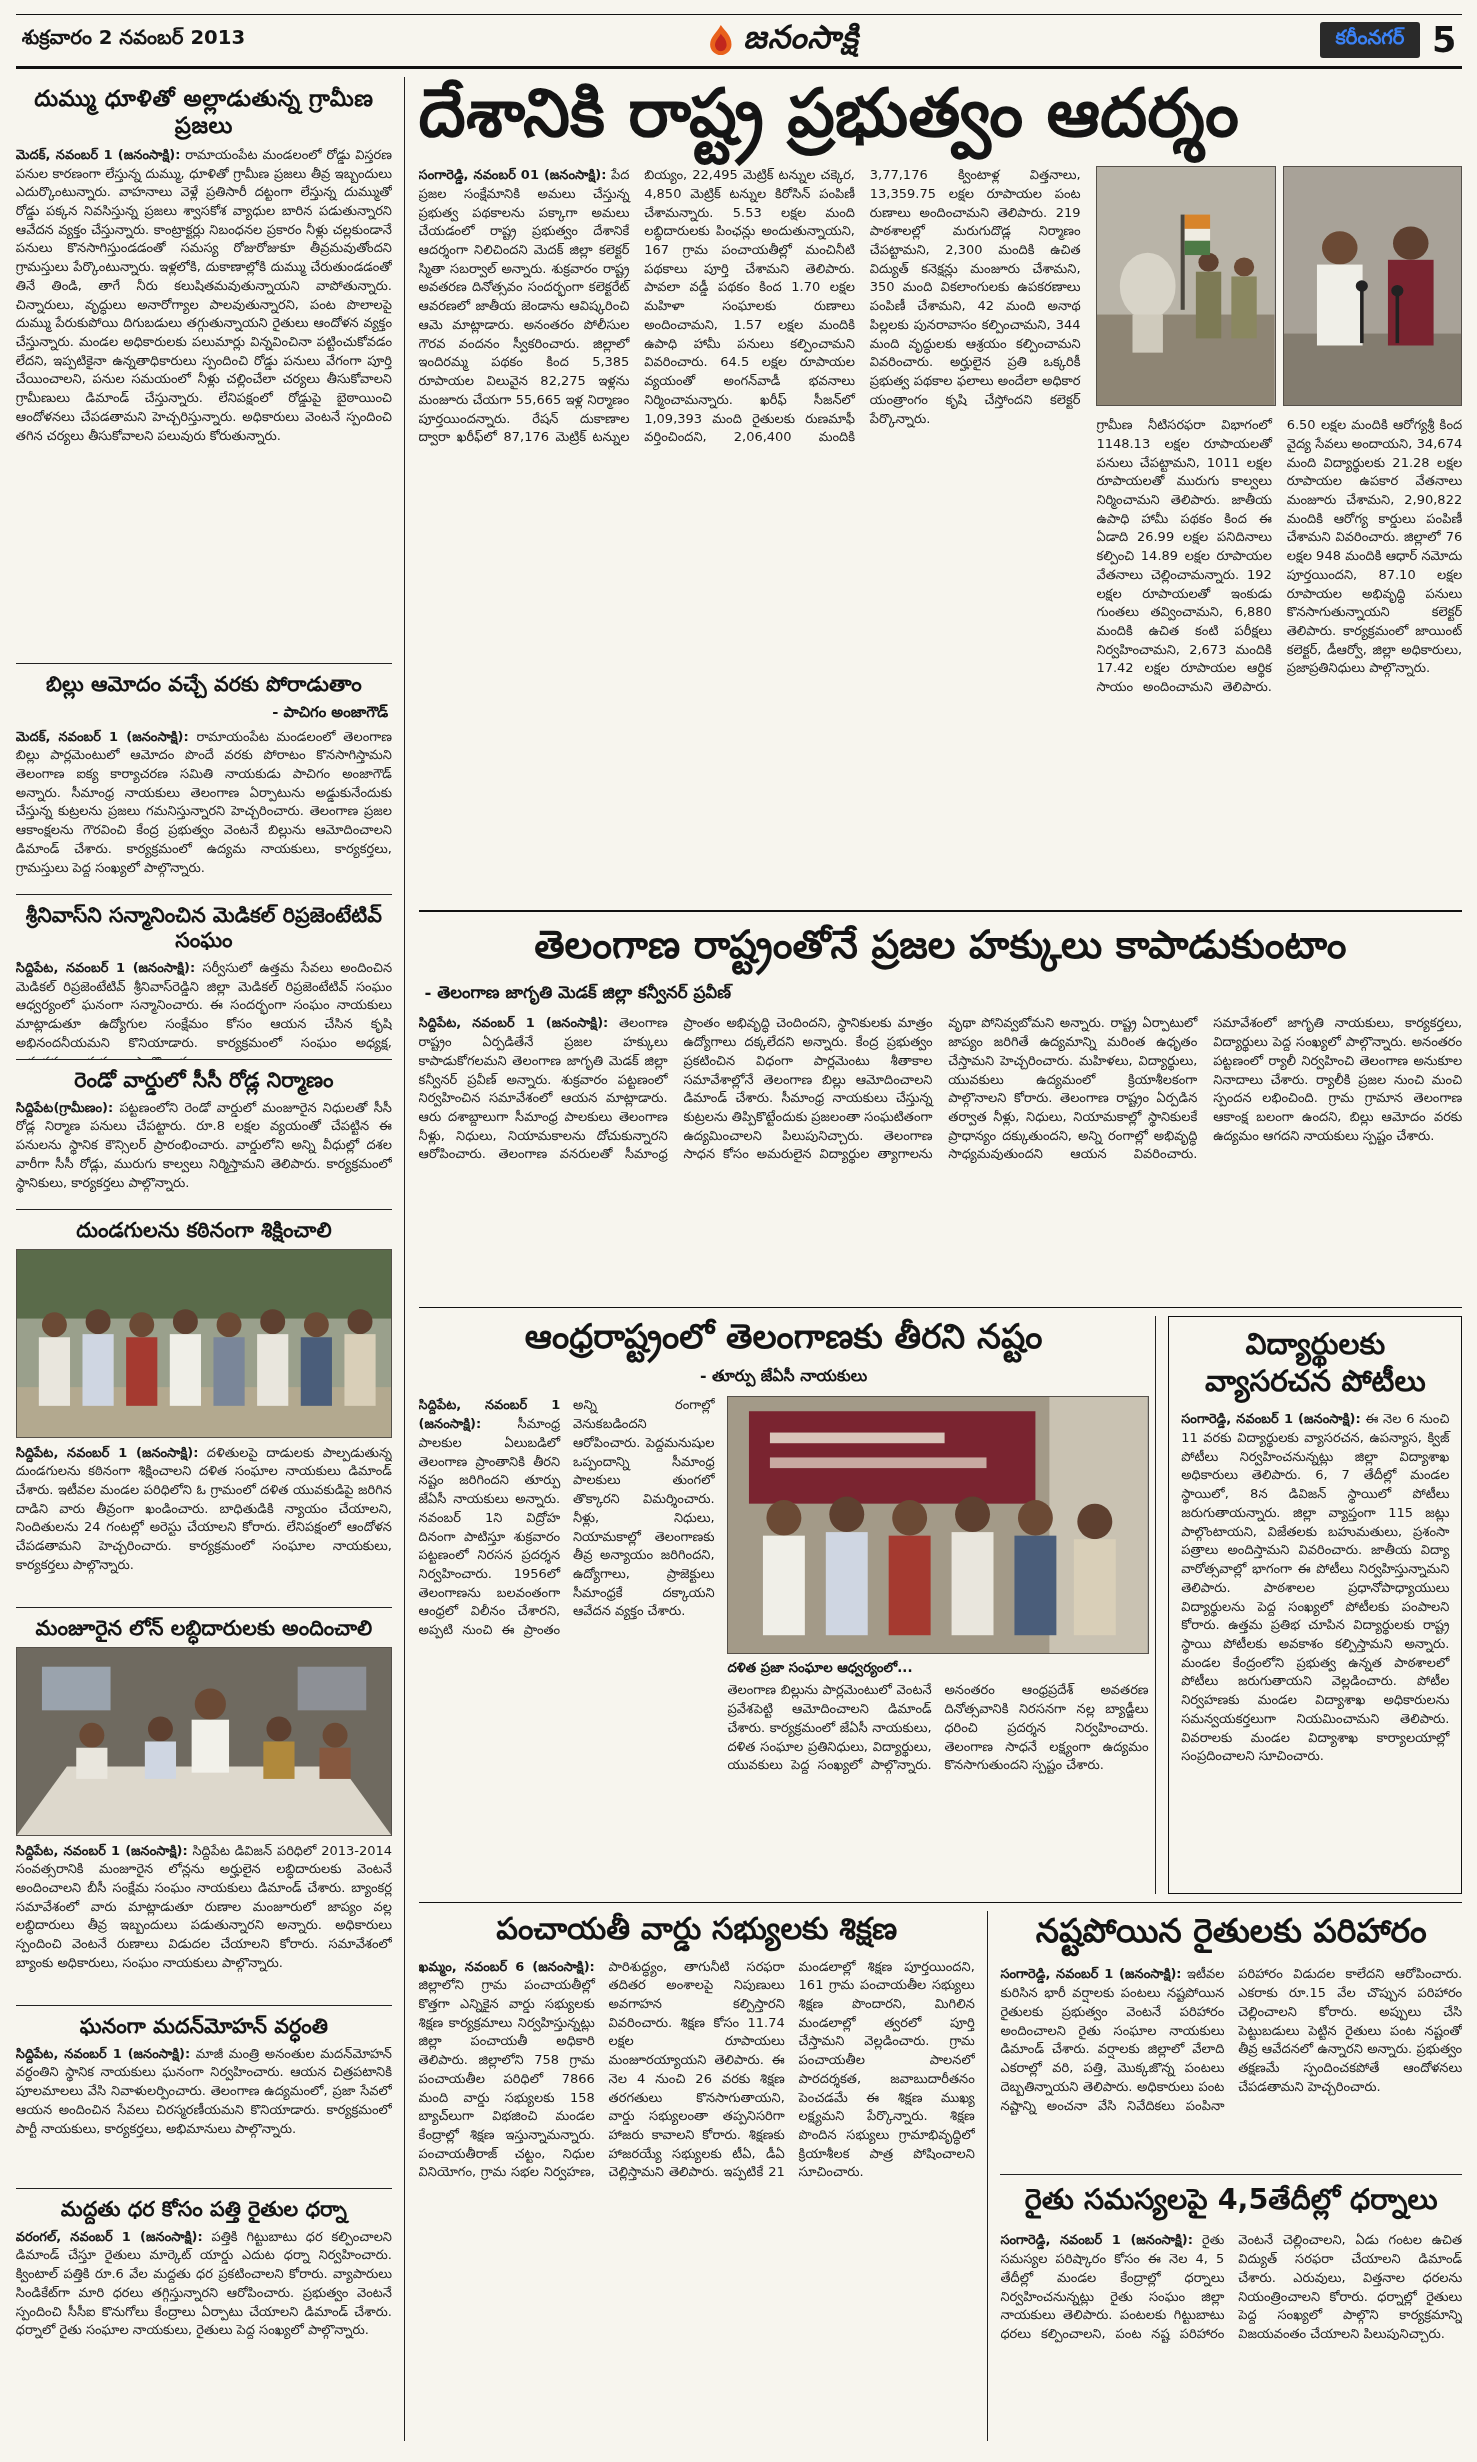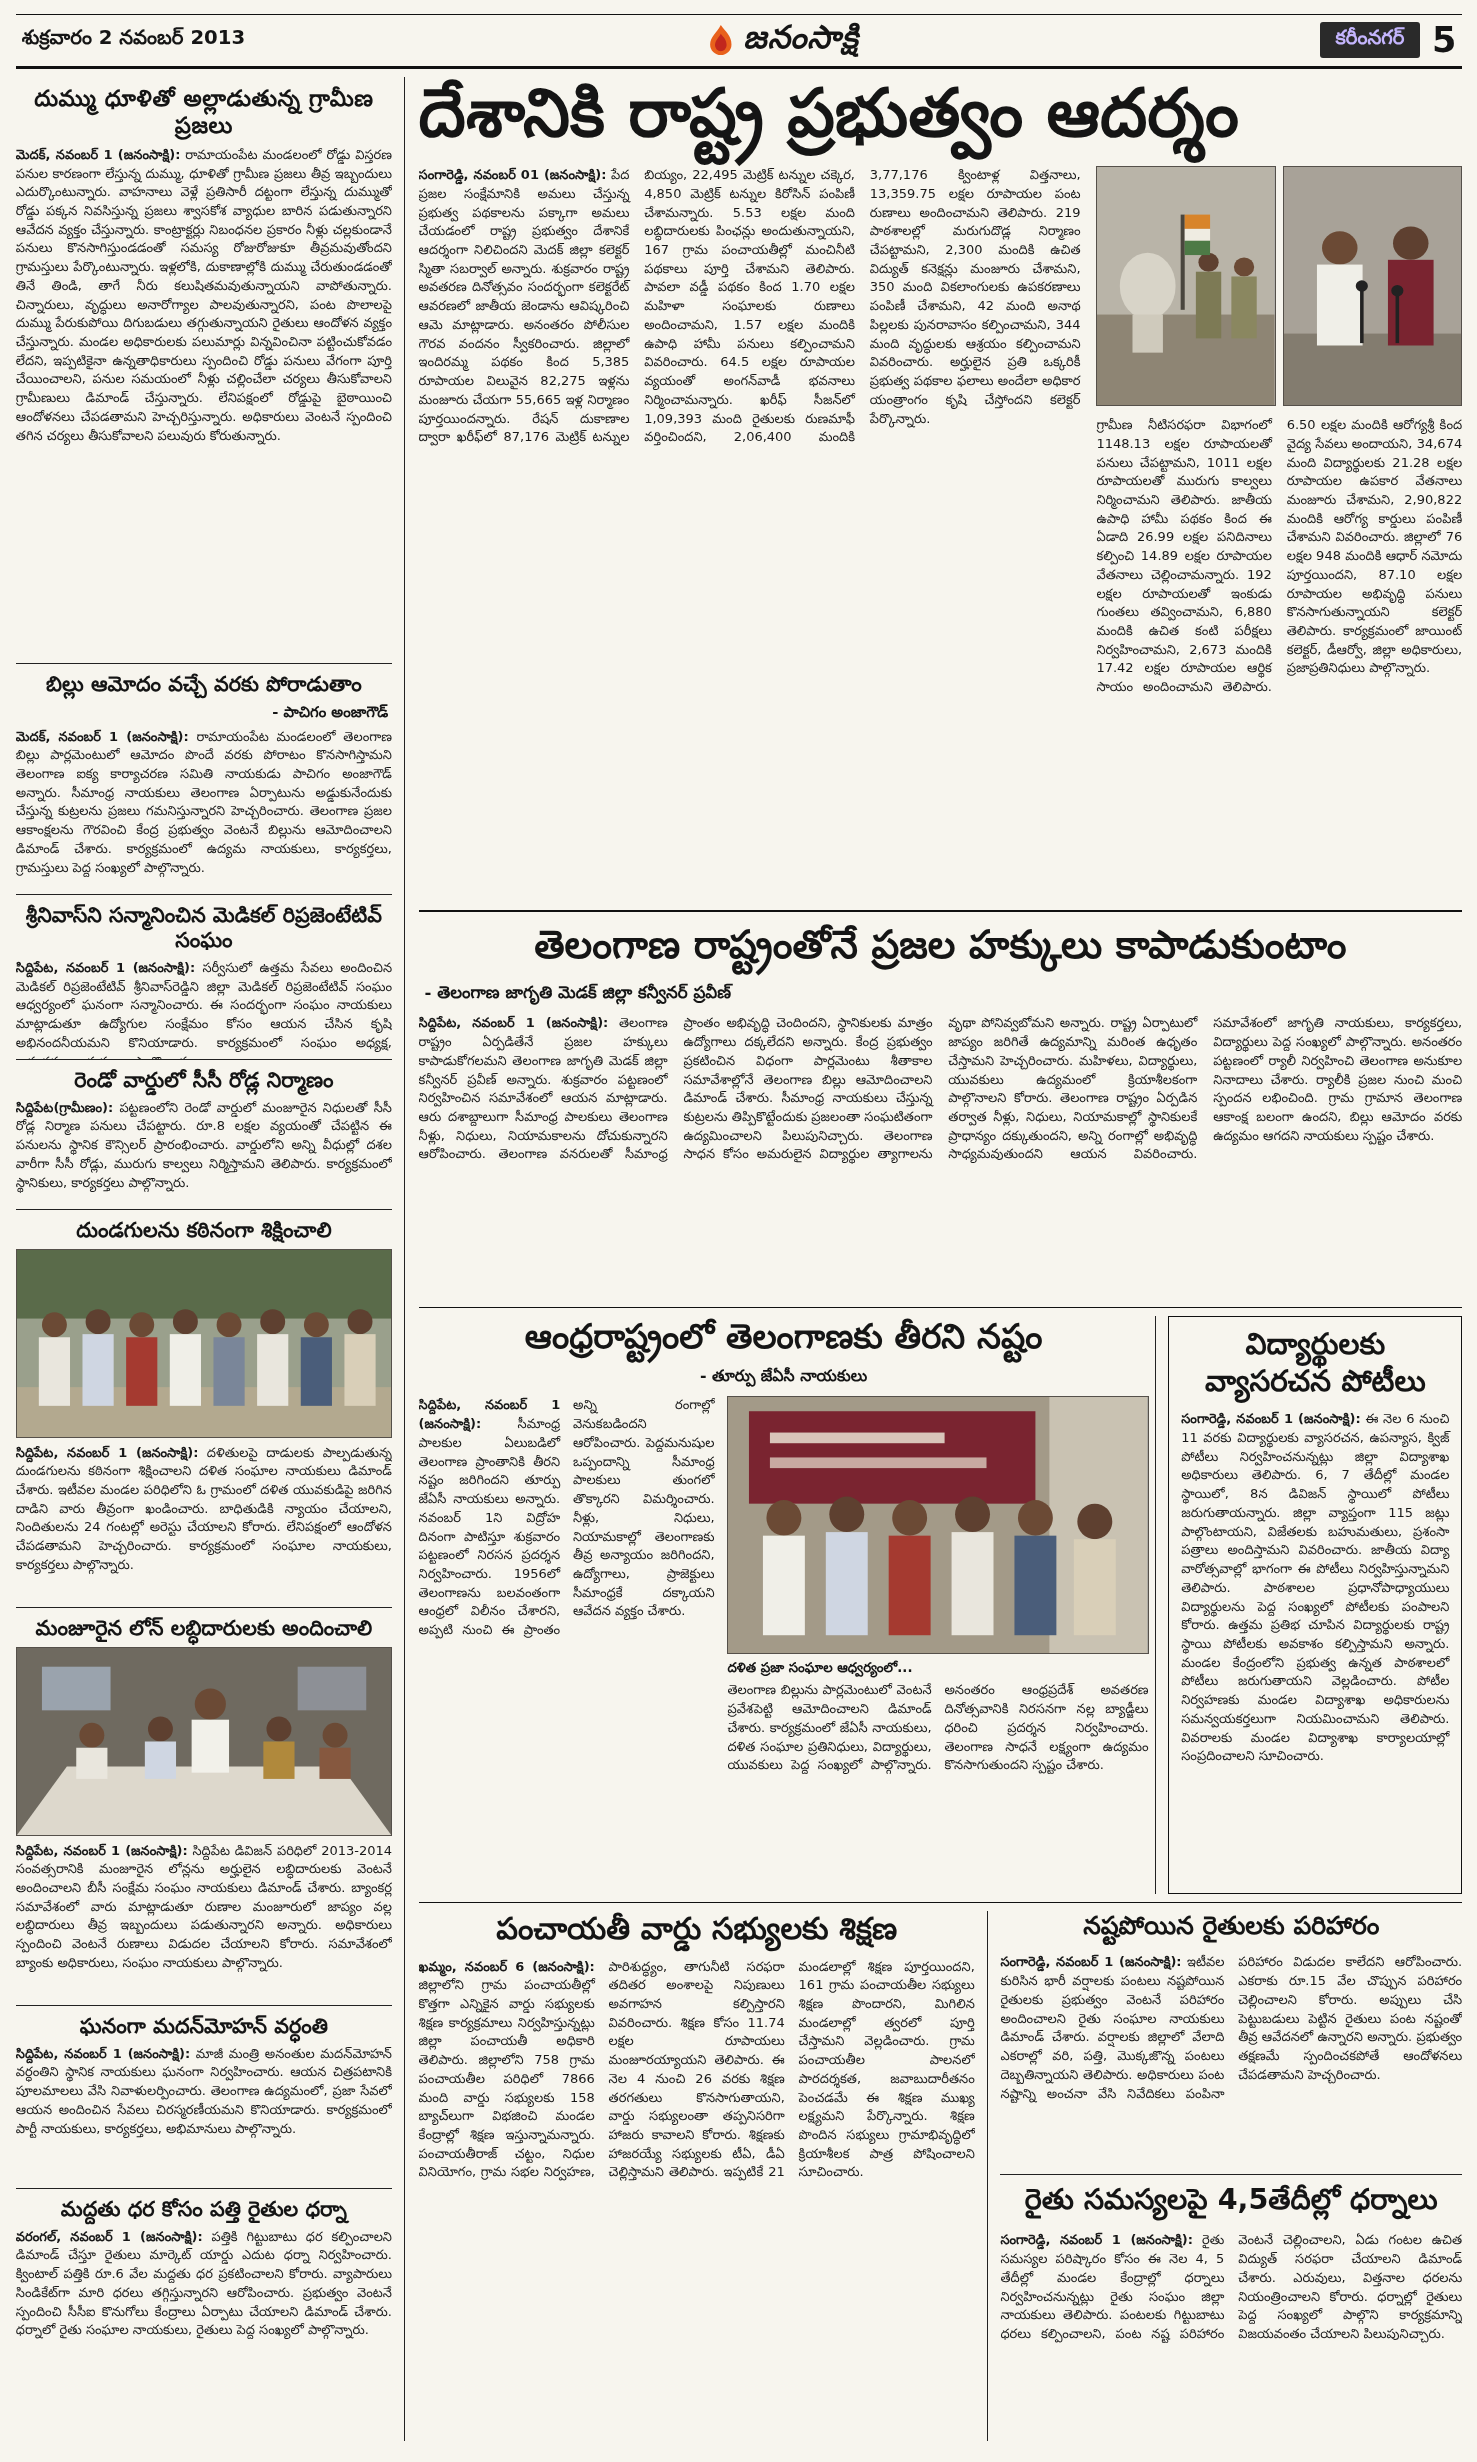--- a/index.html
+++ b/index.html
@@ -13,21 +13,21 @@
   
   .hdr {
     display:flex; align-items:center; justify-content:space-between;
     border-top:1.5px solid #111; border-bottom:3px solid #111;
     height:55px; padding:0 5.9px;
   }
   .h-date { font-size:19.7px; font-weight:700; }
   .masthead { display:flex; align-items:center; gap:7.9px; }
   .masthead-title { font-size:32px; font-weight:800; font-style:italic; letter-spacing:1px; }
   .edition-wrap { display:flex; align-items:center; gap:11.8px; }
-  .edition-box { background:#2a2a2a; color:#c4b5fd; font-size:19.7px; font-weight:700; padding:3.9px 15.8px; border-radius:3px; }
+  .edition-box { background:#2a2a2a; color:#3b82f6; font-size:19.7px; font-weight:700; padding:3.9px 15.8px; border-radius:3px; }
   .pagenum { font-size:35px; font-weight:800; }
   
   .content { display:flex; margin-top:7.9px; height:2364px; overflow:hidden; }
   .left-col { width:389px; padding-right:11.8px; border-right:1.3px solid #222; overflow:hidden; }
   .main-col { flex:1; padding-left:13.8px; display:flex; flex-direction:column; overflow:hidden; }
   
   .body { font-size:13px; line-height:1.44; text-align:justify; color:#181818; }
   .dl { font-weight:700; }
   .lh { font-size:20.7px; font-weight:800; text-align:center; line-height:1.22; margin:2px 0 5.9px; }
   .byline { font-size:14.8px; font-weight:700; text-align:right; margin:2px 3.9px 3.9px 0; }
@@ -71,21 +71,21 @@
   .andhra-right-text { flex:1; column-count:2; column-gap:12.8px; overflow:hidden; }
   .essay { flex:1; margin-left:12.8px; border:1.6px solid #111; padding:9.9px 11.8px; overflow:hidden; }
   .es-head { font-size:29.6px; font-weight:800; line-height:1.25; margin-bottom:9.9px;text-align:center; }
   
   .row4 { flex:1; display:flex; padding-top:7.9px; overflow:hidden; }
   .panchayat { width:569px; padding-right:11.8px; border-right:1.3px solid #222; overflow:hidden; }
   .pn-head { font-size:30.5px; font-weight:800; text-align:center; margin-bottom:4px; }
   .pn-body { column-count:3; column-gap:13.8px; height:445px; overflow:hidden; }
   .right-stack { flex:1; margin-left:12.8px; display:flex; flex-direction:column; overflow:hidden; }
   .compensation { height:264px; border-bottom:1.3px solid #222; padding-bottom:5.9px; overflow:hidden; }
-  .cp-head { font-size:25px; font-weight:800; text-align:center; margin-bottom:7.9px; }
+  .cp-head { font-size:33px; font-weight:800; text-align:center; margin-bottom:7.9px; }
   .cp-body { column-count:2; column-gap:13.8px; height:193px; overflow:hidden; }
   .dharna { flex:1; padding-top:7.9px; overflow:hidden; }
   .dh-head { font-size:28.6px; font-weight:800; text-align:center; margin-bottom:7.9px; }
   .dh-body { column-count:2; column-gap:13.8px; height:183px; overflow:hidden; }
 </style>
 </head>
 <body>
 
 <div class="page">
 

